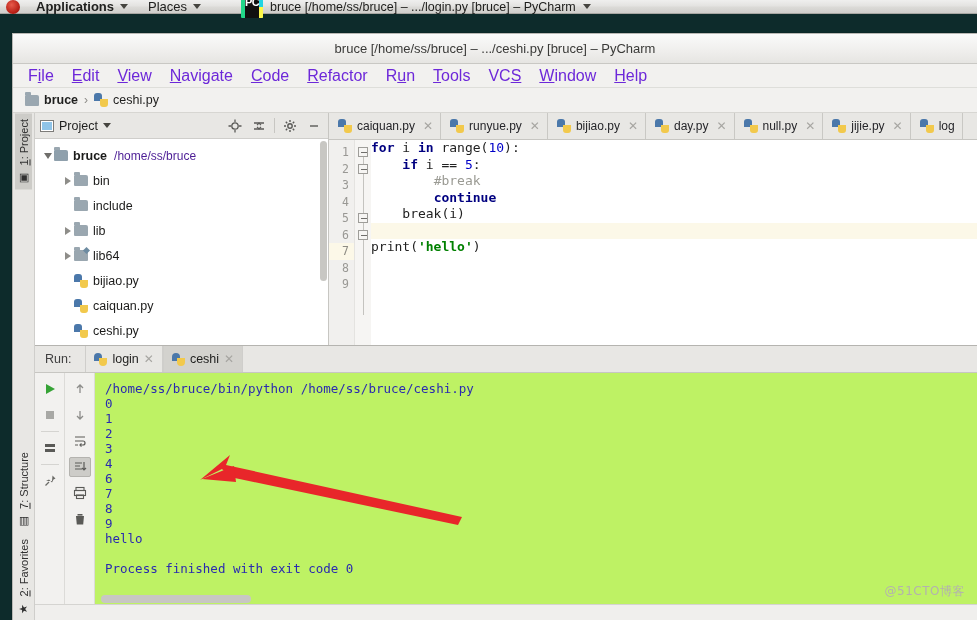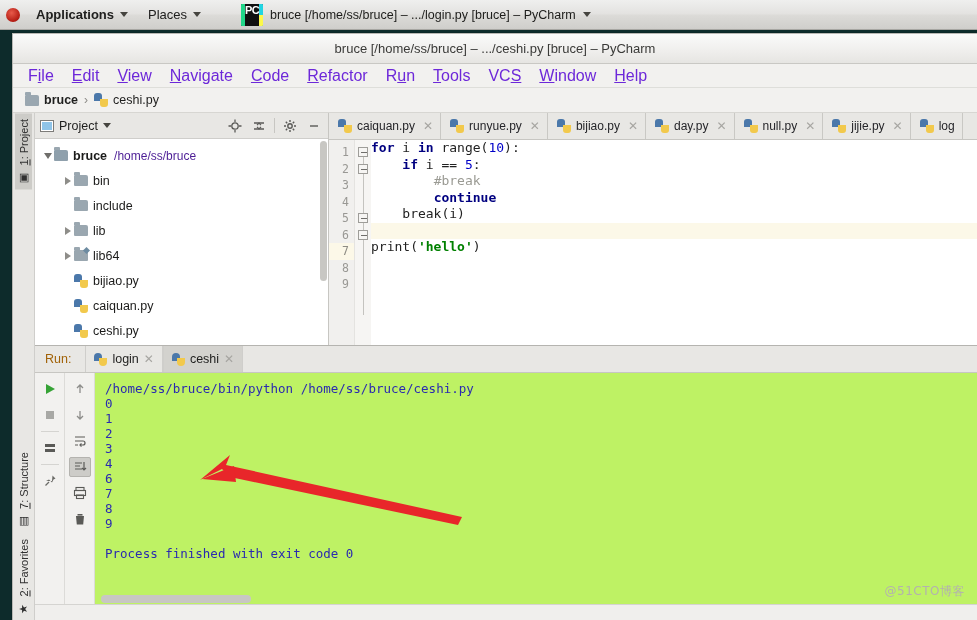--- a/index.html
+++ b/index.html
@@ -6,21 +6,21 @@
   html, body {
     width: 977px; height: 620px;
     overflow: hidden;
     font-family: "Liberation Sans", sans-serif;
     background: #0b2a2a;
   }
   #root { position: relative; width: 977px; height: 620px; background: #0d2b2b; }
 
   
   .gnome-bar {
-    position: absolute; top: 0; left: 0; width: 977px; height: 30px;
+    position: absolute; top: 0; left: 0; width: 977px; height: 14px;
     background: linear-gradient(to bottom, #efefee 0%, #e3e2e0 48%, #dcdbd8 52%, #cfcecb 100%);
     border-bottom: 1px solid #a7a6a2;
     display: flex; align-items: center; font-size: 13px; color: #20201f;
   }
   .gnome-logo {
     width: 14px; height: 14px; margin-left: 6px; margin-right: 6px;
     border-radius: 50%;
     background: radial-gradient(circle at 40% 35%, #e85a4a 0%, #b31b12 70%, #7e0f08 100%);
     flex: 0 0 auto;
   }
@@ -175,21 +175,21 @@
   .cline.cur { background: #fcf8e8; }
   .kw { color: #000080; font-weight: 700; }
   .num { color: #0000c8; }
   .str { color: #008000; font-weight: 700; }
   .cmt { color: #9a9a93; }
   .fn { color: #222; }
 
   
   .run-panel { flex: 1 1 auto; display: flex; flex-direction: column; min-height: 0; border-top: 1px solid #b5b4b0; background: #fff; }
   .run-head { height: 27px; flex: 0 0 auto; background: #e8e7e4; display: flex; align-items: stretch; border-bottom: 1px solid #c7c6c2; }
-  .run-label { font-size: 12.5px; color: #a16207; display: flex; align-items: center; padding: 0 14px 0 10px; }
+  .run-label { font-size: 12.5px; color: #404040; display: flex; align-items: center; padding: 0 14px 0 10px; }
   .rtab {
     display: flex; align-items: center; gap: 5px; padding: 0 8px; font-size: 12.5px; color: #1f1f1e;
     border-left: 1px solid #cfcecb; border-right: 1px solid #cfcecb;
   }
   .rtab.active { background: #d3d2ce; }
   .rtab .x { color: #a6a5a1; font-size: 12px; }
   .ico-run { width: 13px; height: 13px; position: relative; flex: 0 0 auto; }
   .ico-run .t { position: absolute; left: 0; top: 0; width: 8px; height: 8px; background: #4b78aa; border-radius: 50% 50% 0 0; }
   .ico-run .b { position: absolute; right: 0; bottom: 0; width: 8px; height: 8px; background: #f2c94c; border-radius: 0 0 50% 50%; }
 
@@ -589,20 +589,21 @@
               <div class="cl">/home/ss/bruce/bin/python /home/ss/bruce/ceshi.py</div>
               <div class="cl">0</div>
               <div class="cl">1</div>
               <div class="cl">2</div>
               <div class="cl">3</div>
               <div class="cl">4</div>
               <div class="cl">6</div>
               <div class="cl">7</div>
               <div class="cl">8</div>
               <div class="cl">9</div>
+              <div class="cl">hello</div>
               <div class="cl">&nbsp;</div>
               <div class="cl">Process finished with exit code 0</div>
               <div class="console-scroll-h"></div>
             </div>
           </div>
         </div>
 
         <div class="statusbar"></div>
       </div>
     </div>

